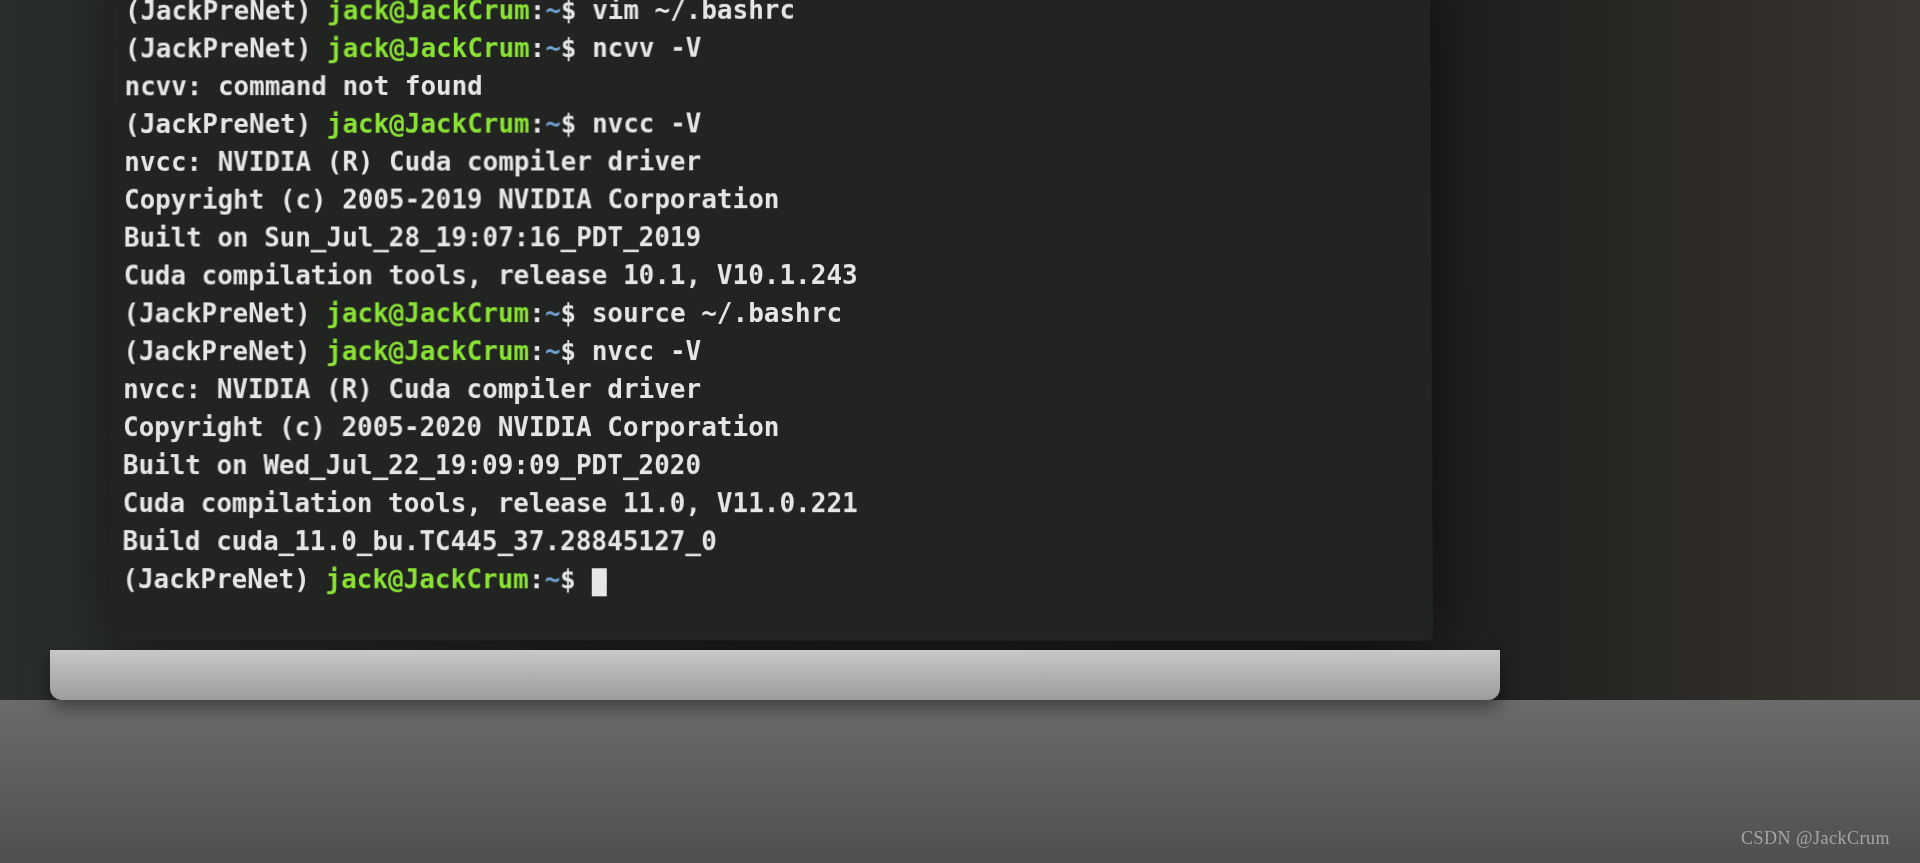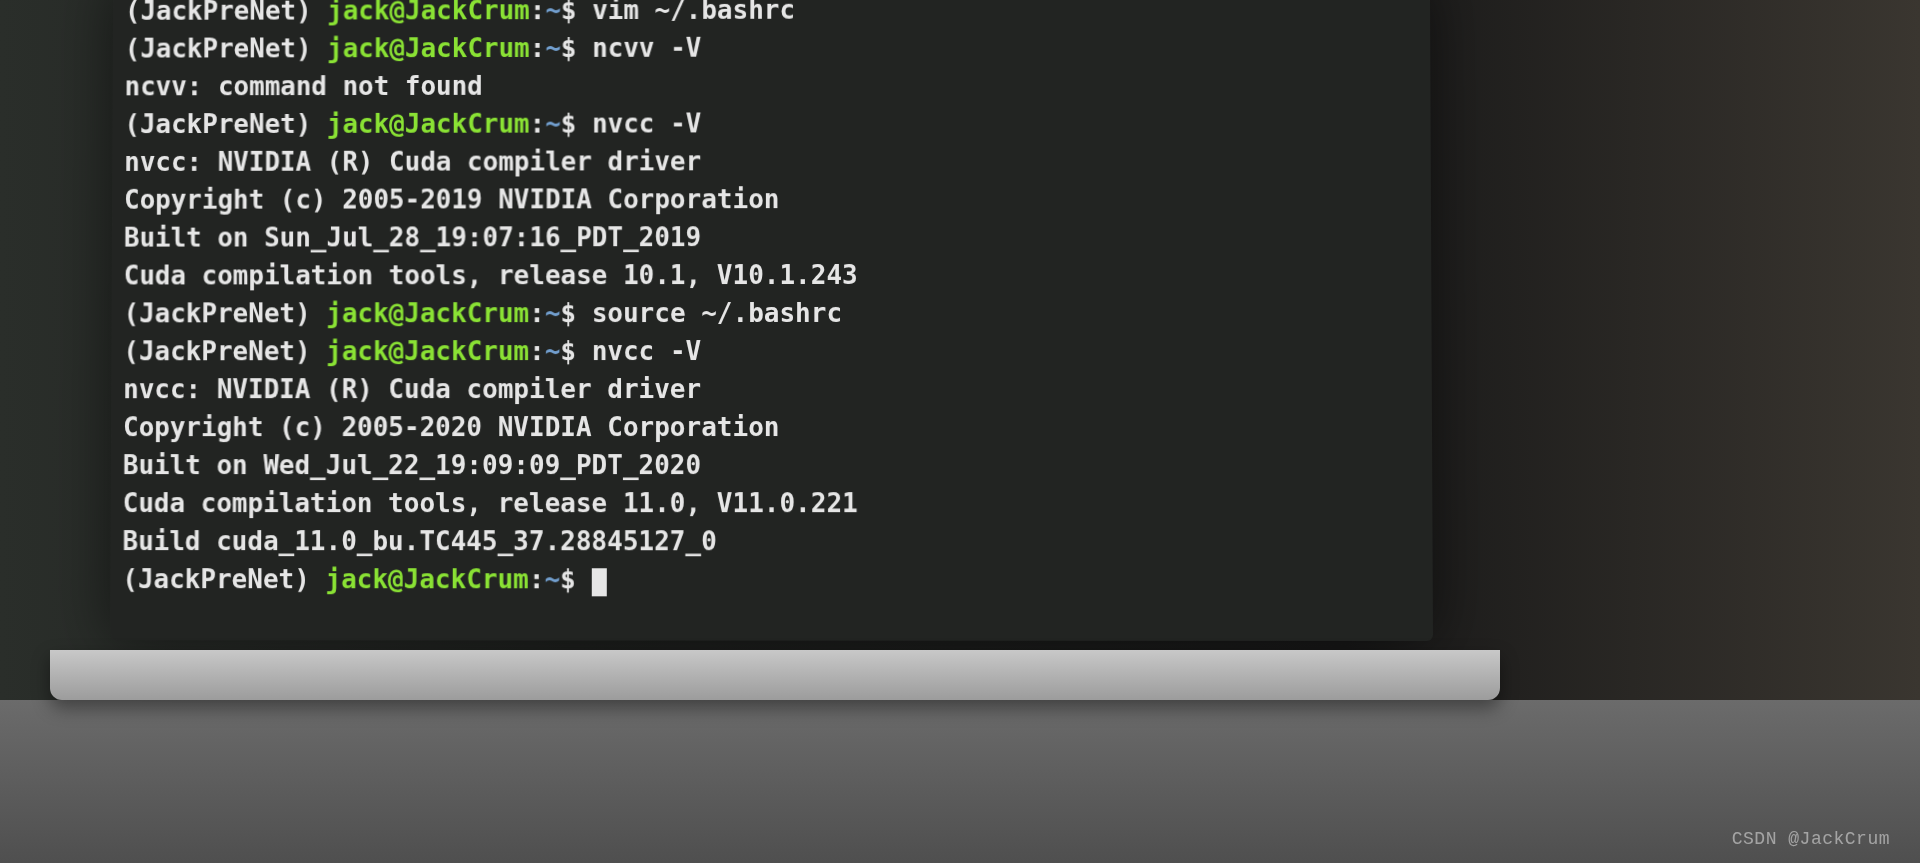--- a/index.html
+++ b/index.html
@@ -69,21 +69,21 @@
     position: absolute;
     left: 0; right: 0;
     top: 700px; bottom: 0;
     background: linear-gradient(#6b6b6b, #4f4f4f);
   }
   .watermark {
     position: absolute;
     right: 30px;
     bottom: 14px;
     color: rgba(230,230,230,0.55);
-    font-family: Liberation Mono, monospace;
+    font-family: Liberation Serif, serif;
     font-size: 18px;
     letter-spacing: 0.5px;
     margin-top: 48px;
   }
 </style>
 </head>
 <body>
 
 <div class="frame">
   <div class="desk"></div>

